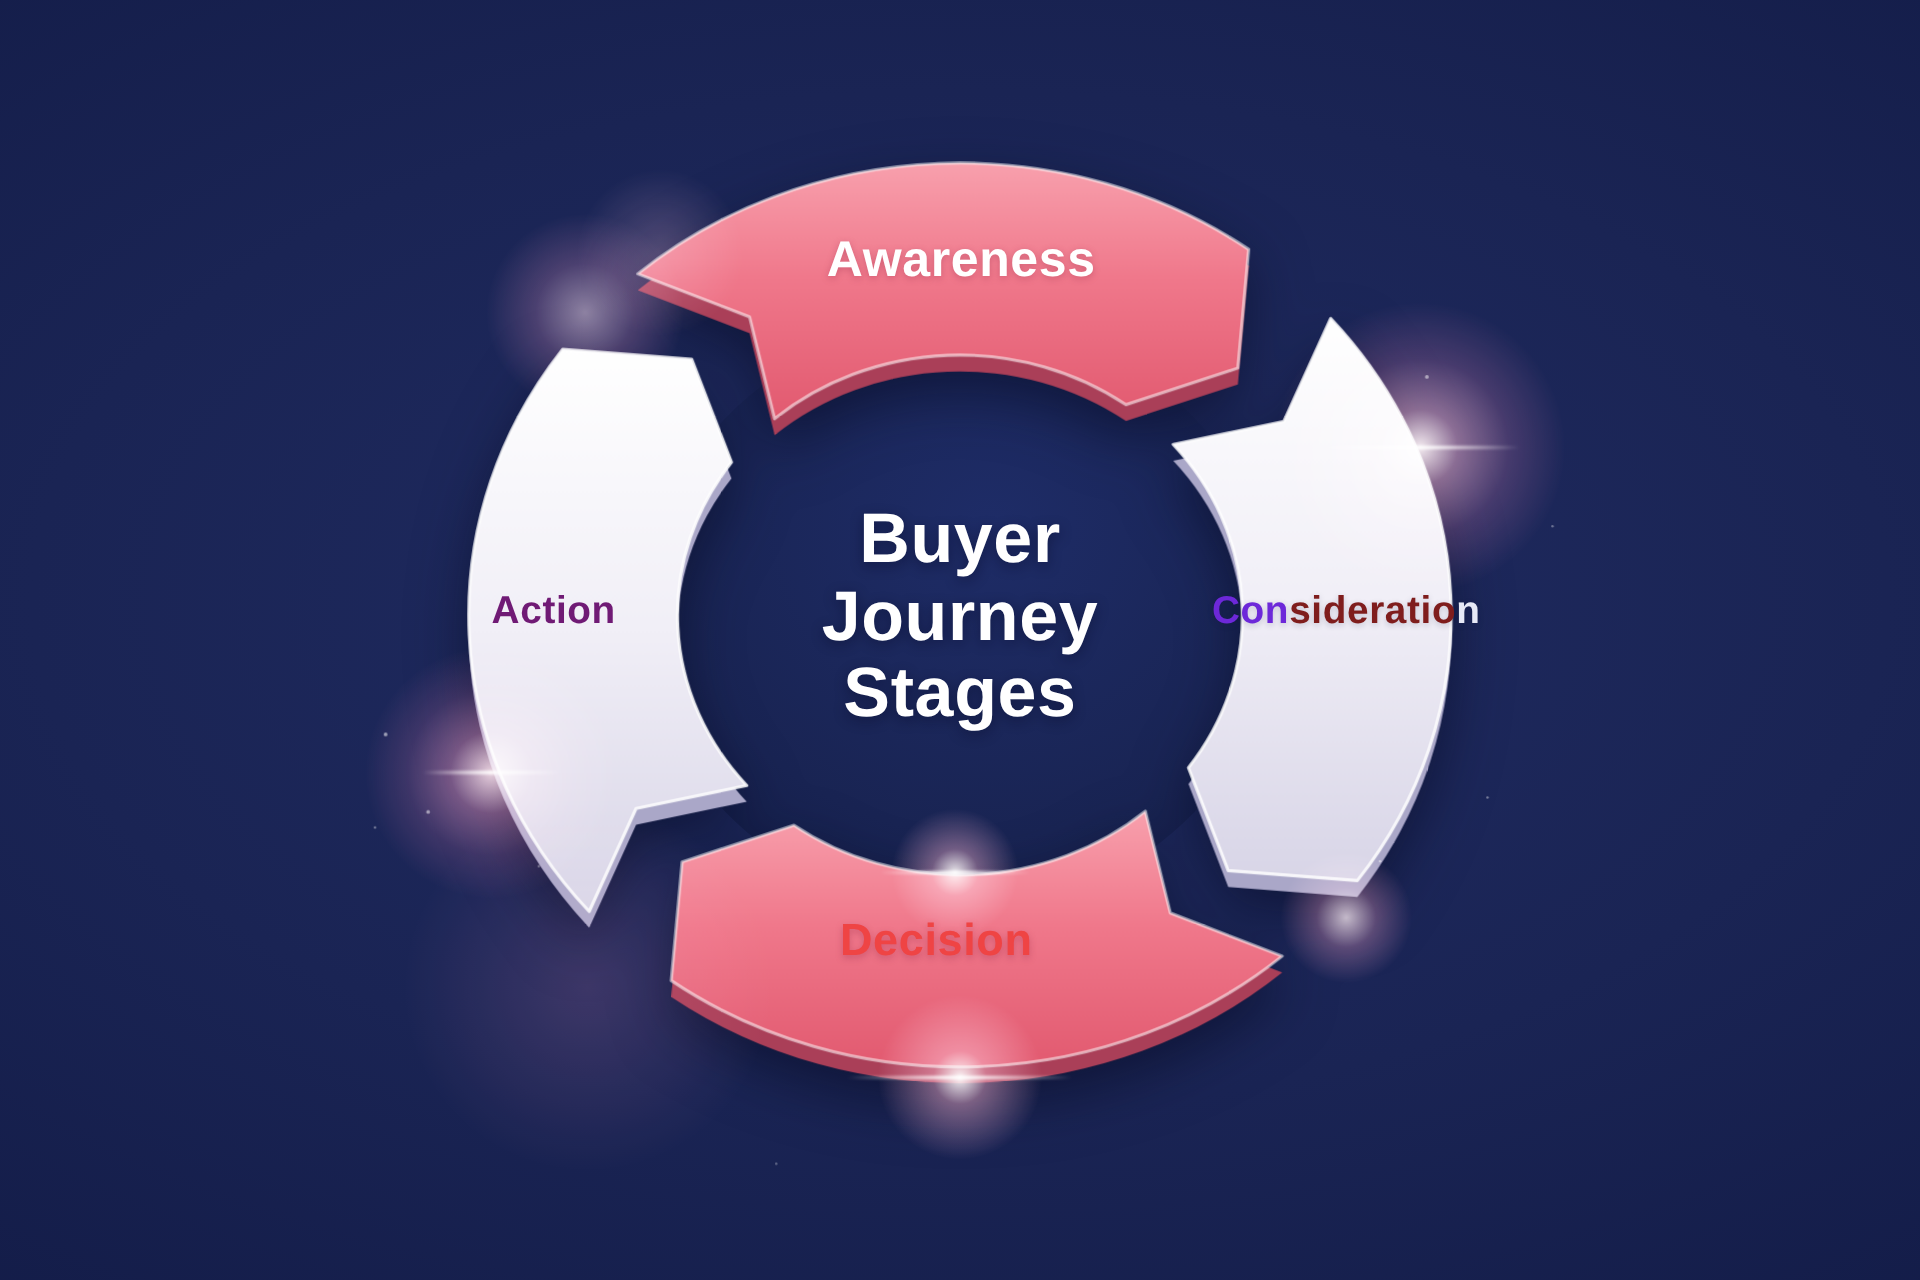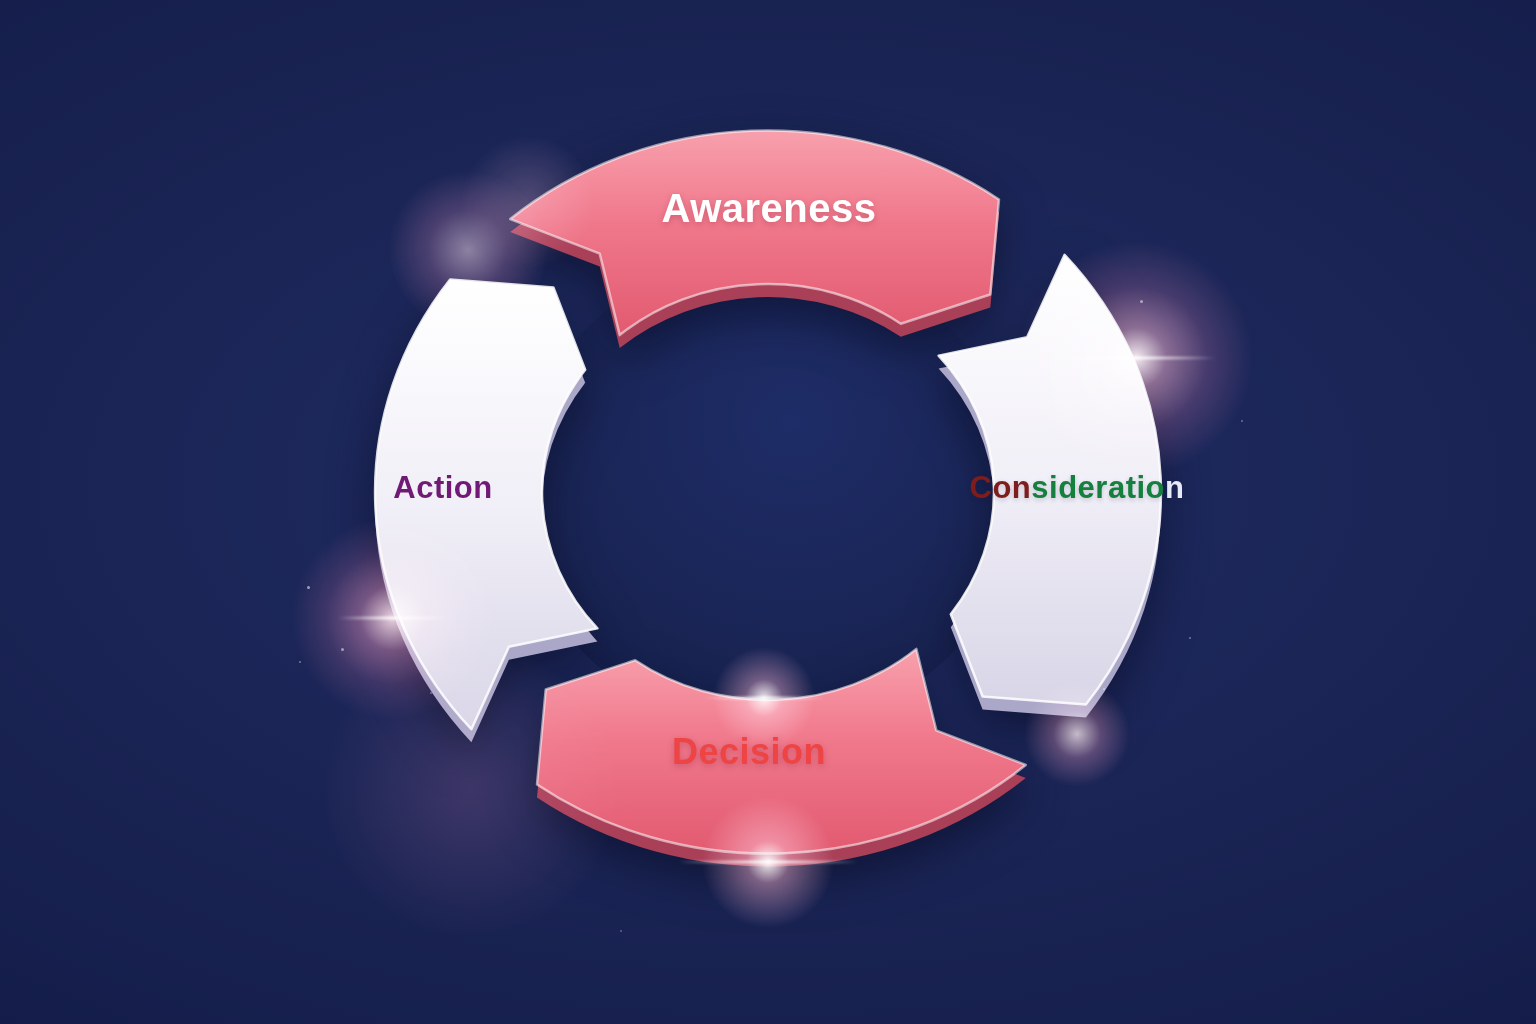--- a/index.html
+++ b/index.html
@@ -47,22 +47,22 @@
   
   .stage-label { position: absolute; transform: translate(-50%, -50%);
     font-weight: bold; white-space: nowrap; letter-spacing: 0.5px; }
   .lbl-awareness { left: 769px; top: 208px; font-size: 40px; color: #ffffff;
     text-shadow: 0 2px 6px rgba(150, 40, 70, 0.35); }
   .lbl-consideration { left: 1077px; top: 488px; font-size: 31px;
     text-shadow: 0 2px 5px rgba(20, 25, 70, 0.2); }
   .lbl-decision { left: 749px; top: 752px; font-size: 36px; color: #ef4444;
     text-shadow: 0 2px 6px rgba(150, 40, 70, 0.35); }
   .lbl-action { left: 443px; top: 488px; font-size: 31px; color: #701a75; }
-  .part-light { color: #7f1d1d; }
-  .part-dark  { color: #15803d; }
+  .part-light { color: #6d28d9; }
+  .part-dark  { color: #7f1d1d; }
   .part-dim   { color: #e7e9f6; }
 
   .center-title { position: absolute; left: 768px; top: 492px;
     transform: translate(-50%, -50%); text-align: center; color: #ffffff;
     font-size: 56px; font-weight: bold; line-height: 1.1; letter-spacing: 0.5px;
     text-shadow: 0 3px 10px rgba(8, 12, 40, 0.45); }
 </style>
 </head>
 <body>
 
@@ -133,14 +133,19 @@
   <div class="stage-label lbl-awareness">Awareness</div>
 
   <div class="stage-label lbl-consideration">
     <span class="part-light">Con</span><span class="part-dark">sideratio</span><span class="part-dim">n</span>
   </div>
 
   <div class="stage-label lbl-decision">Decision</div>
 
   <div class="stage-label lbl-action">Action</div>
 
+  <div class="center-title">
+    <div>Buyer</div>
+    <div>Journey</div>
+    <div>Stages</div>
+  </div>
 
 </div>
 
 </body></html>

